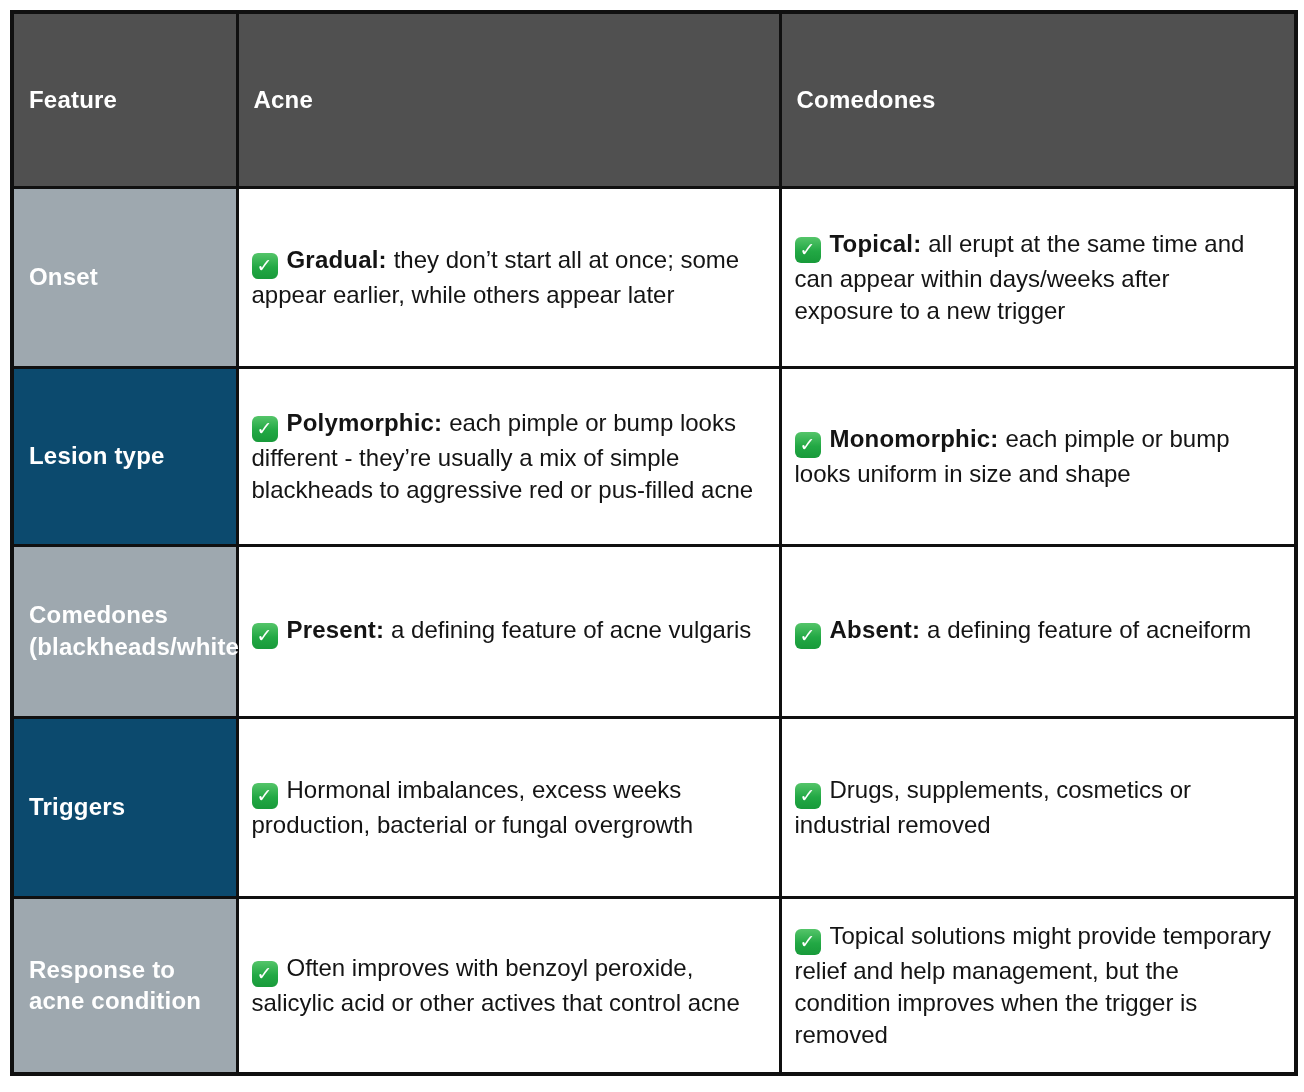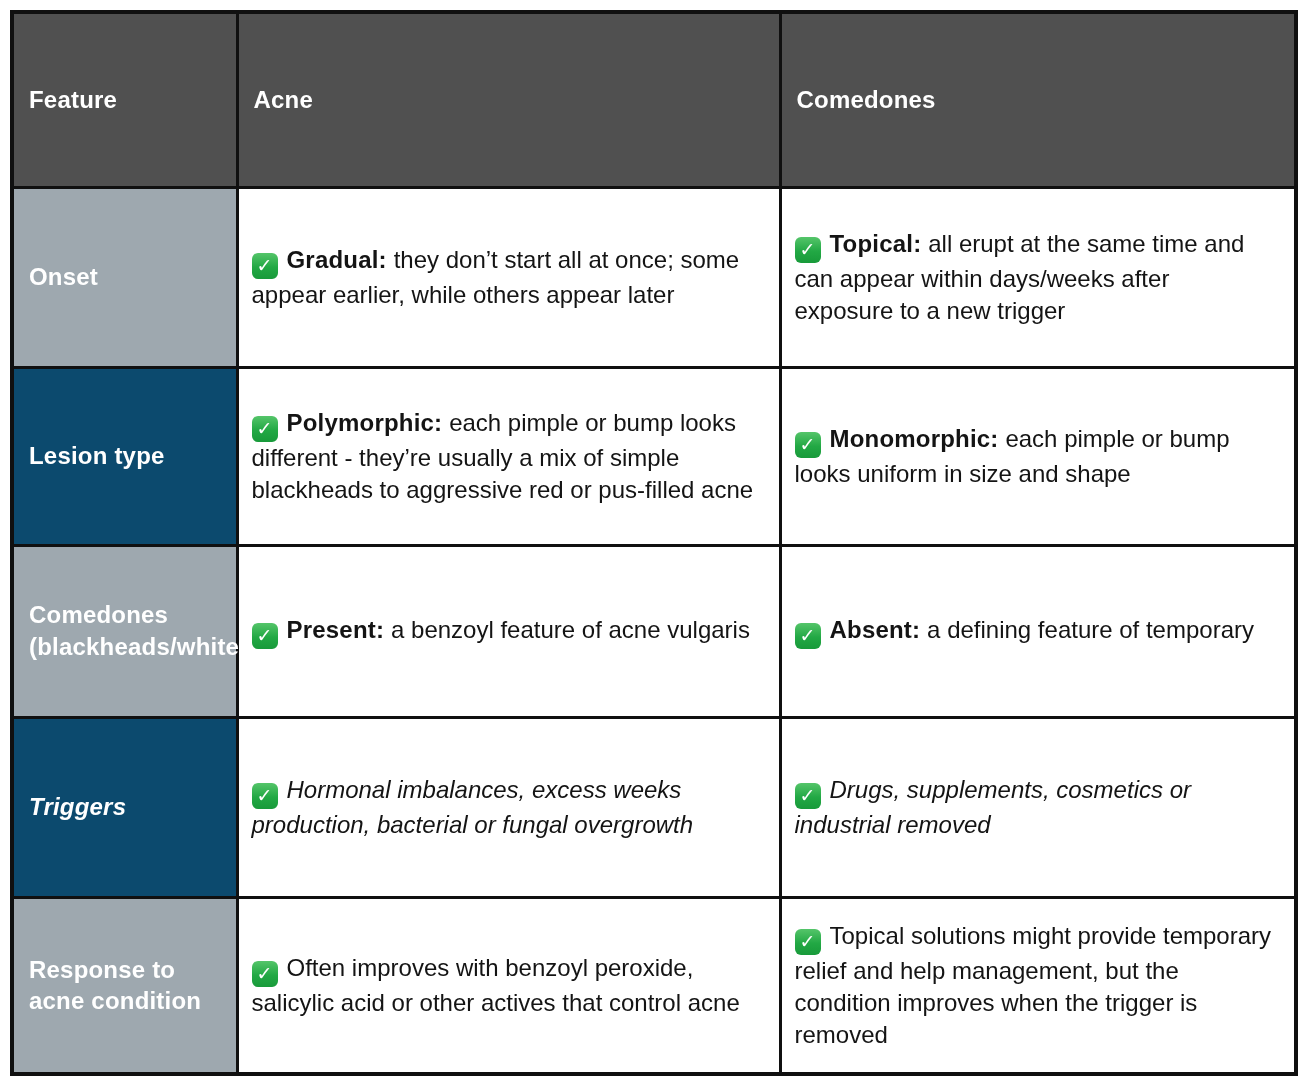--- a/index.html
+++ b/index.html
@@ -71,21 +71,21 @@
     font-size: 19px;
     line-height: 26px;
     text-align: center;
     margin-right: 9px;
     vertical-align: -4px;
   }
 
   .r-onset     { height: 180px; }
   .r-lesion    { height: 178px; }
   .r-comedones { height: 172px; }
-  .r-triggers  { height: 180px; font-style: italic; }
+  .r-triggers  { height: 180px; }
   .r-response  { height: 177px; }
 </style>
 </head>
 <body>
 
 <div class="page">
   <table class="compare">
     <colgroup>
       <col class="c-feature">
       <col class="c-acne">
@@ -104,22 +104,22 @@
         <td class="body"><span class="check">✓</span><strong>Gradual: </strong><span>they don’t start all at once; some appear earlier, while others appear later</span></td>
         <td class="body"><span class="check">✓</span><strong>Topical: </strong><span>all erupt at the same time and can appear within days/weeks after exposure to a new trigger</span></td>
       </tr>
       <tr class="r-lesion">
         <td class="label dark">Lesion type</td>
         <td class="body"><span class="check">✓</span><strong>Polymorphic: </strong><span>each pimple or bump looks different - they’re usually a mix of simple blackheads to aggressive red or pus-filled acne</span></td>
         <td class="body"><span class="check">✓</span><strong>Monomorphic: </strong><span>each pimple or bump looks uniform in size and shape</span></td>
       </tr>
       <tr class="r-comedones">
         <td class="label light">Comedones (blackheads/whiteheads)</td>
-        <td class="body"><span class="check">✓</span><strong>Present: </strong><span>a benzoyl feature of acne vulgaris</span></td>
-        <td class="body"><span class="check">✓</span><strong>Absent: </strong><span>a defining feature of temporary</span></td>
+        <td class="body"><span class="check">✓</span><strong>Present: </strong><span>a defining feature of acne vulgaris</span></td>
+        <td class="body"><span class="check">✓</span><strong>Absent: </strong><span>a defining feature of acneiform</span></td>
       </tr>
       <tr class="r-triggers">
         <td class="label dark">Triggers</td>
         <td class="body"><span class="check">✓</span><strong></strong><span>Hormonal imbalances, excess weeks production, bacterial or fungal overgrowth</span></td>
         <td class="body"><span class="check">✓</span><strong></strong><span>Drugs, supplements, cosmetics or industrial removed</span></td>
       </tr>
       <tr class="r-response">
         <td class="label light">Response to acne condition</td>
         <td class="body"><span class="check">✓</span><strong></strong><span>Often improves with benzoyl peroxide, salicylic acid or other actives that control acne</span></td>
         <td class="body"><span class="check">✓</span><strong></strong><span>Topical solutions might provide temporary relief and help management, but the condition improves when the trigger is removed</span></td>

